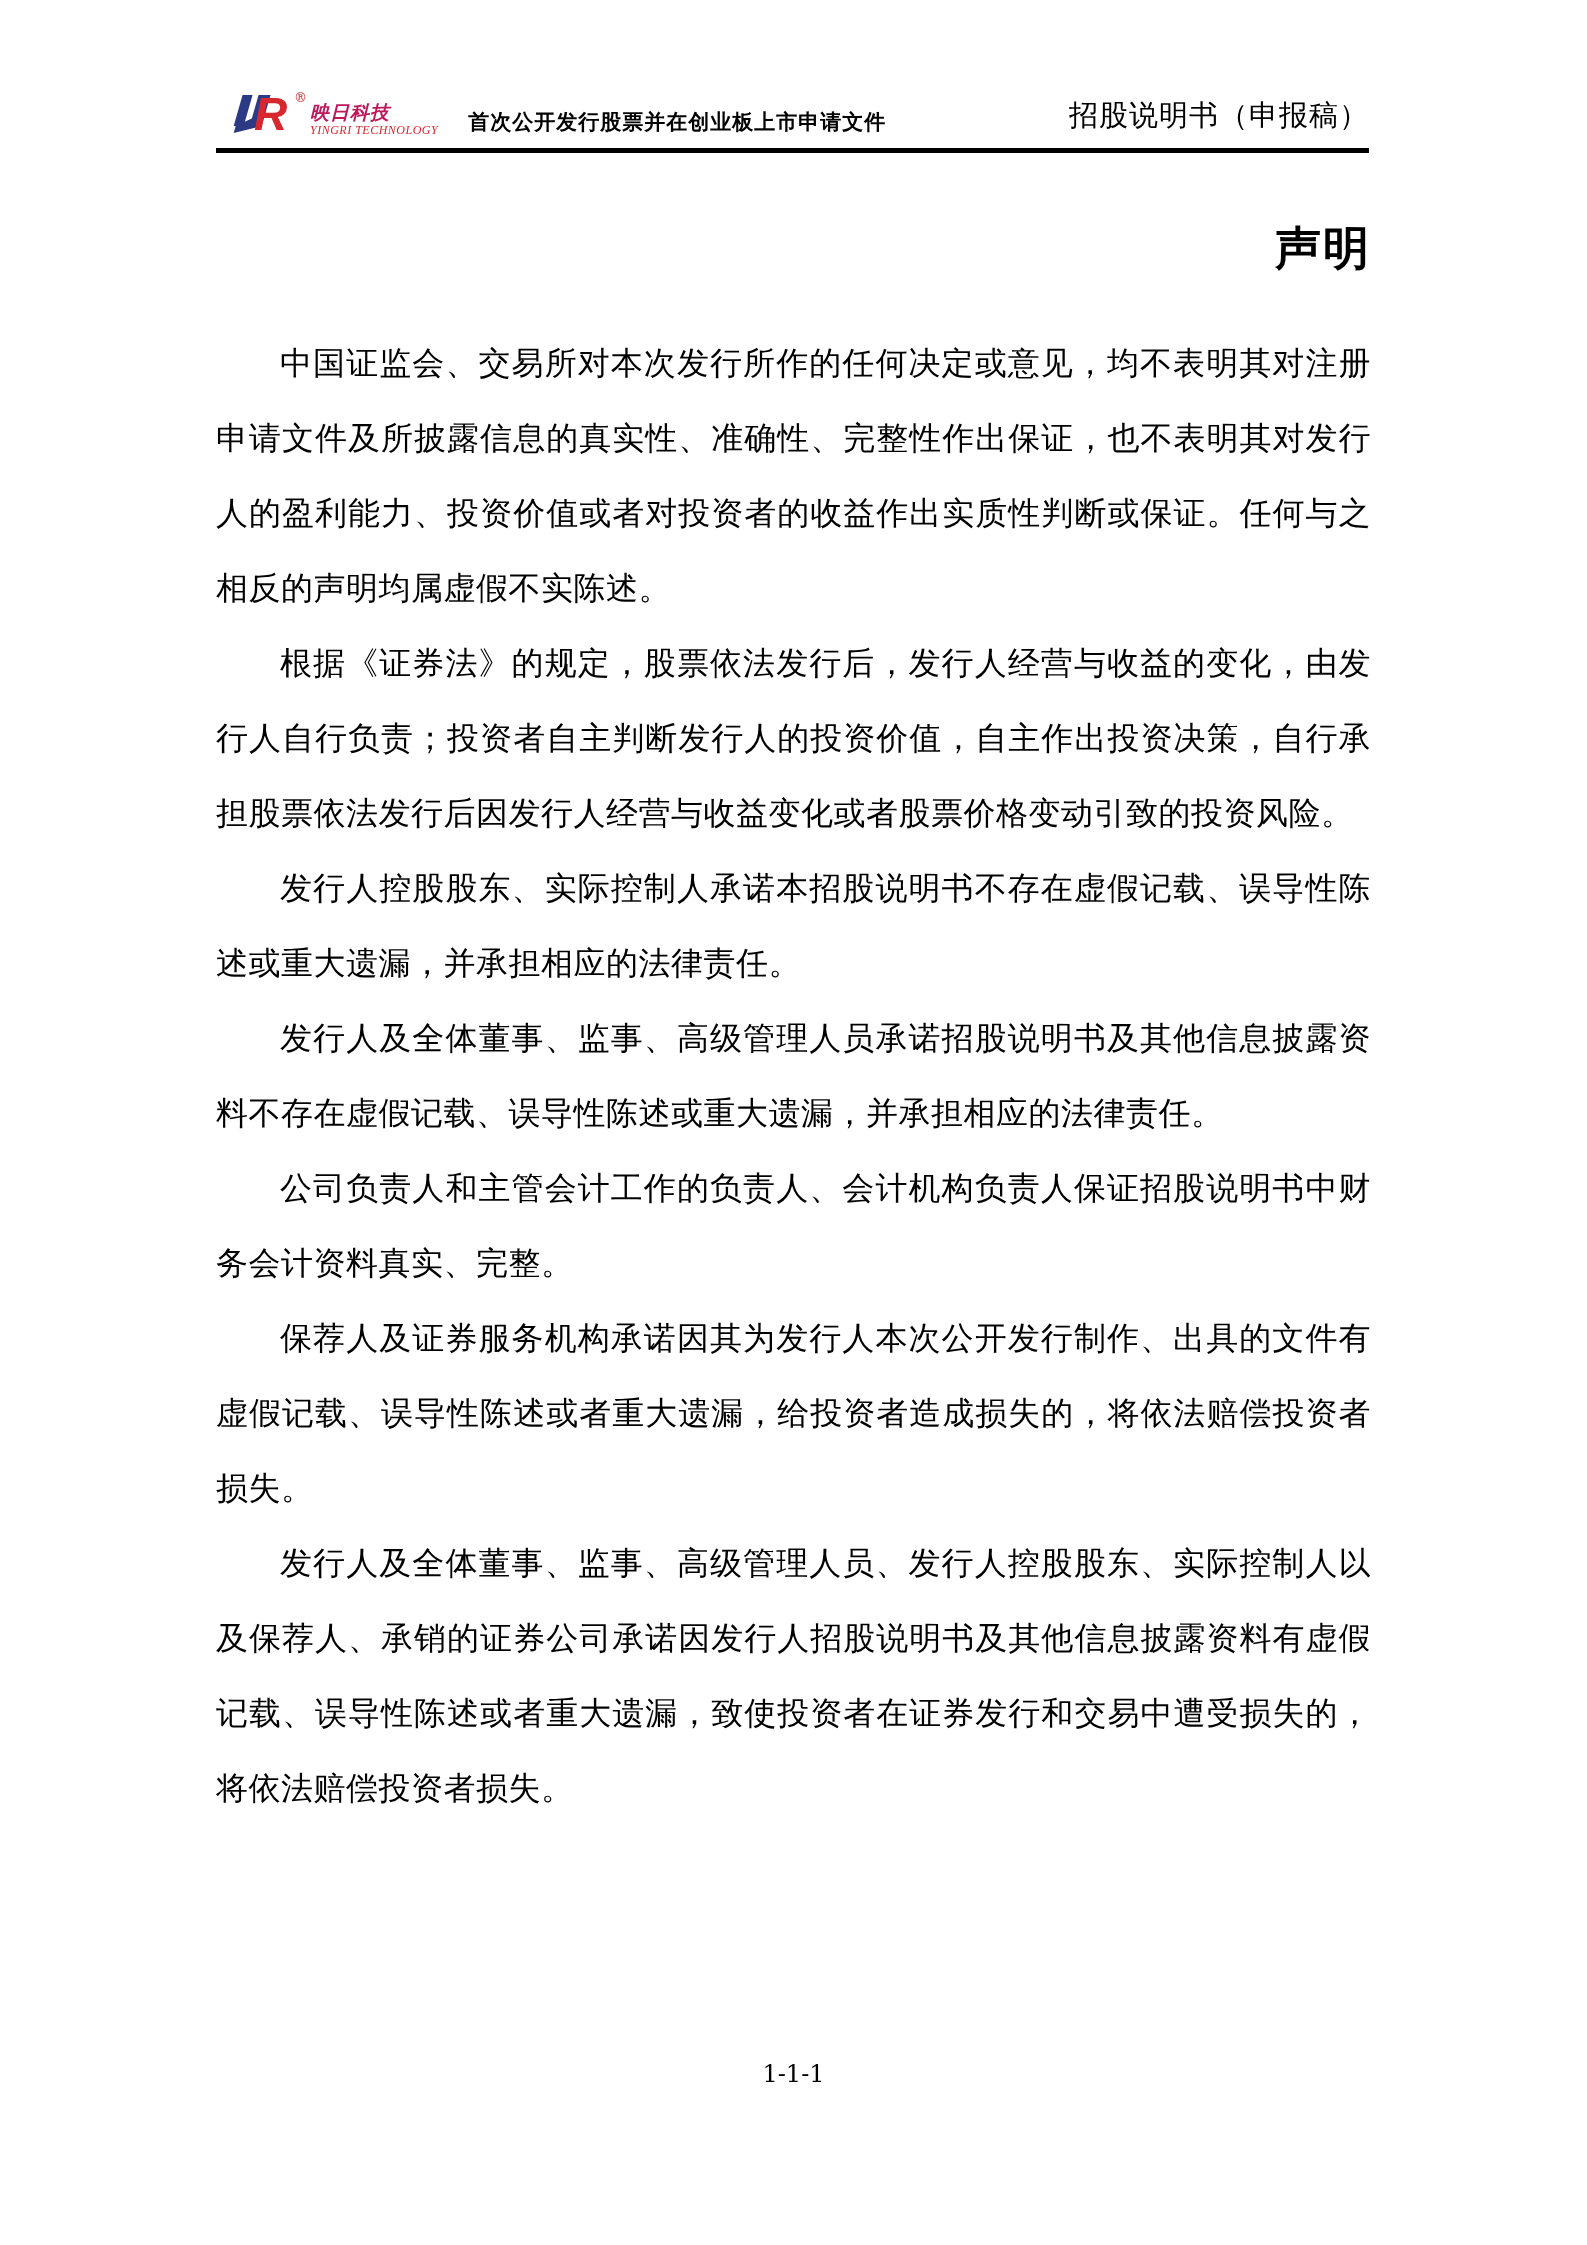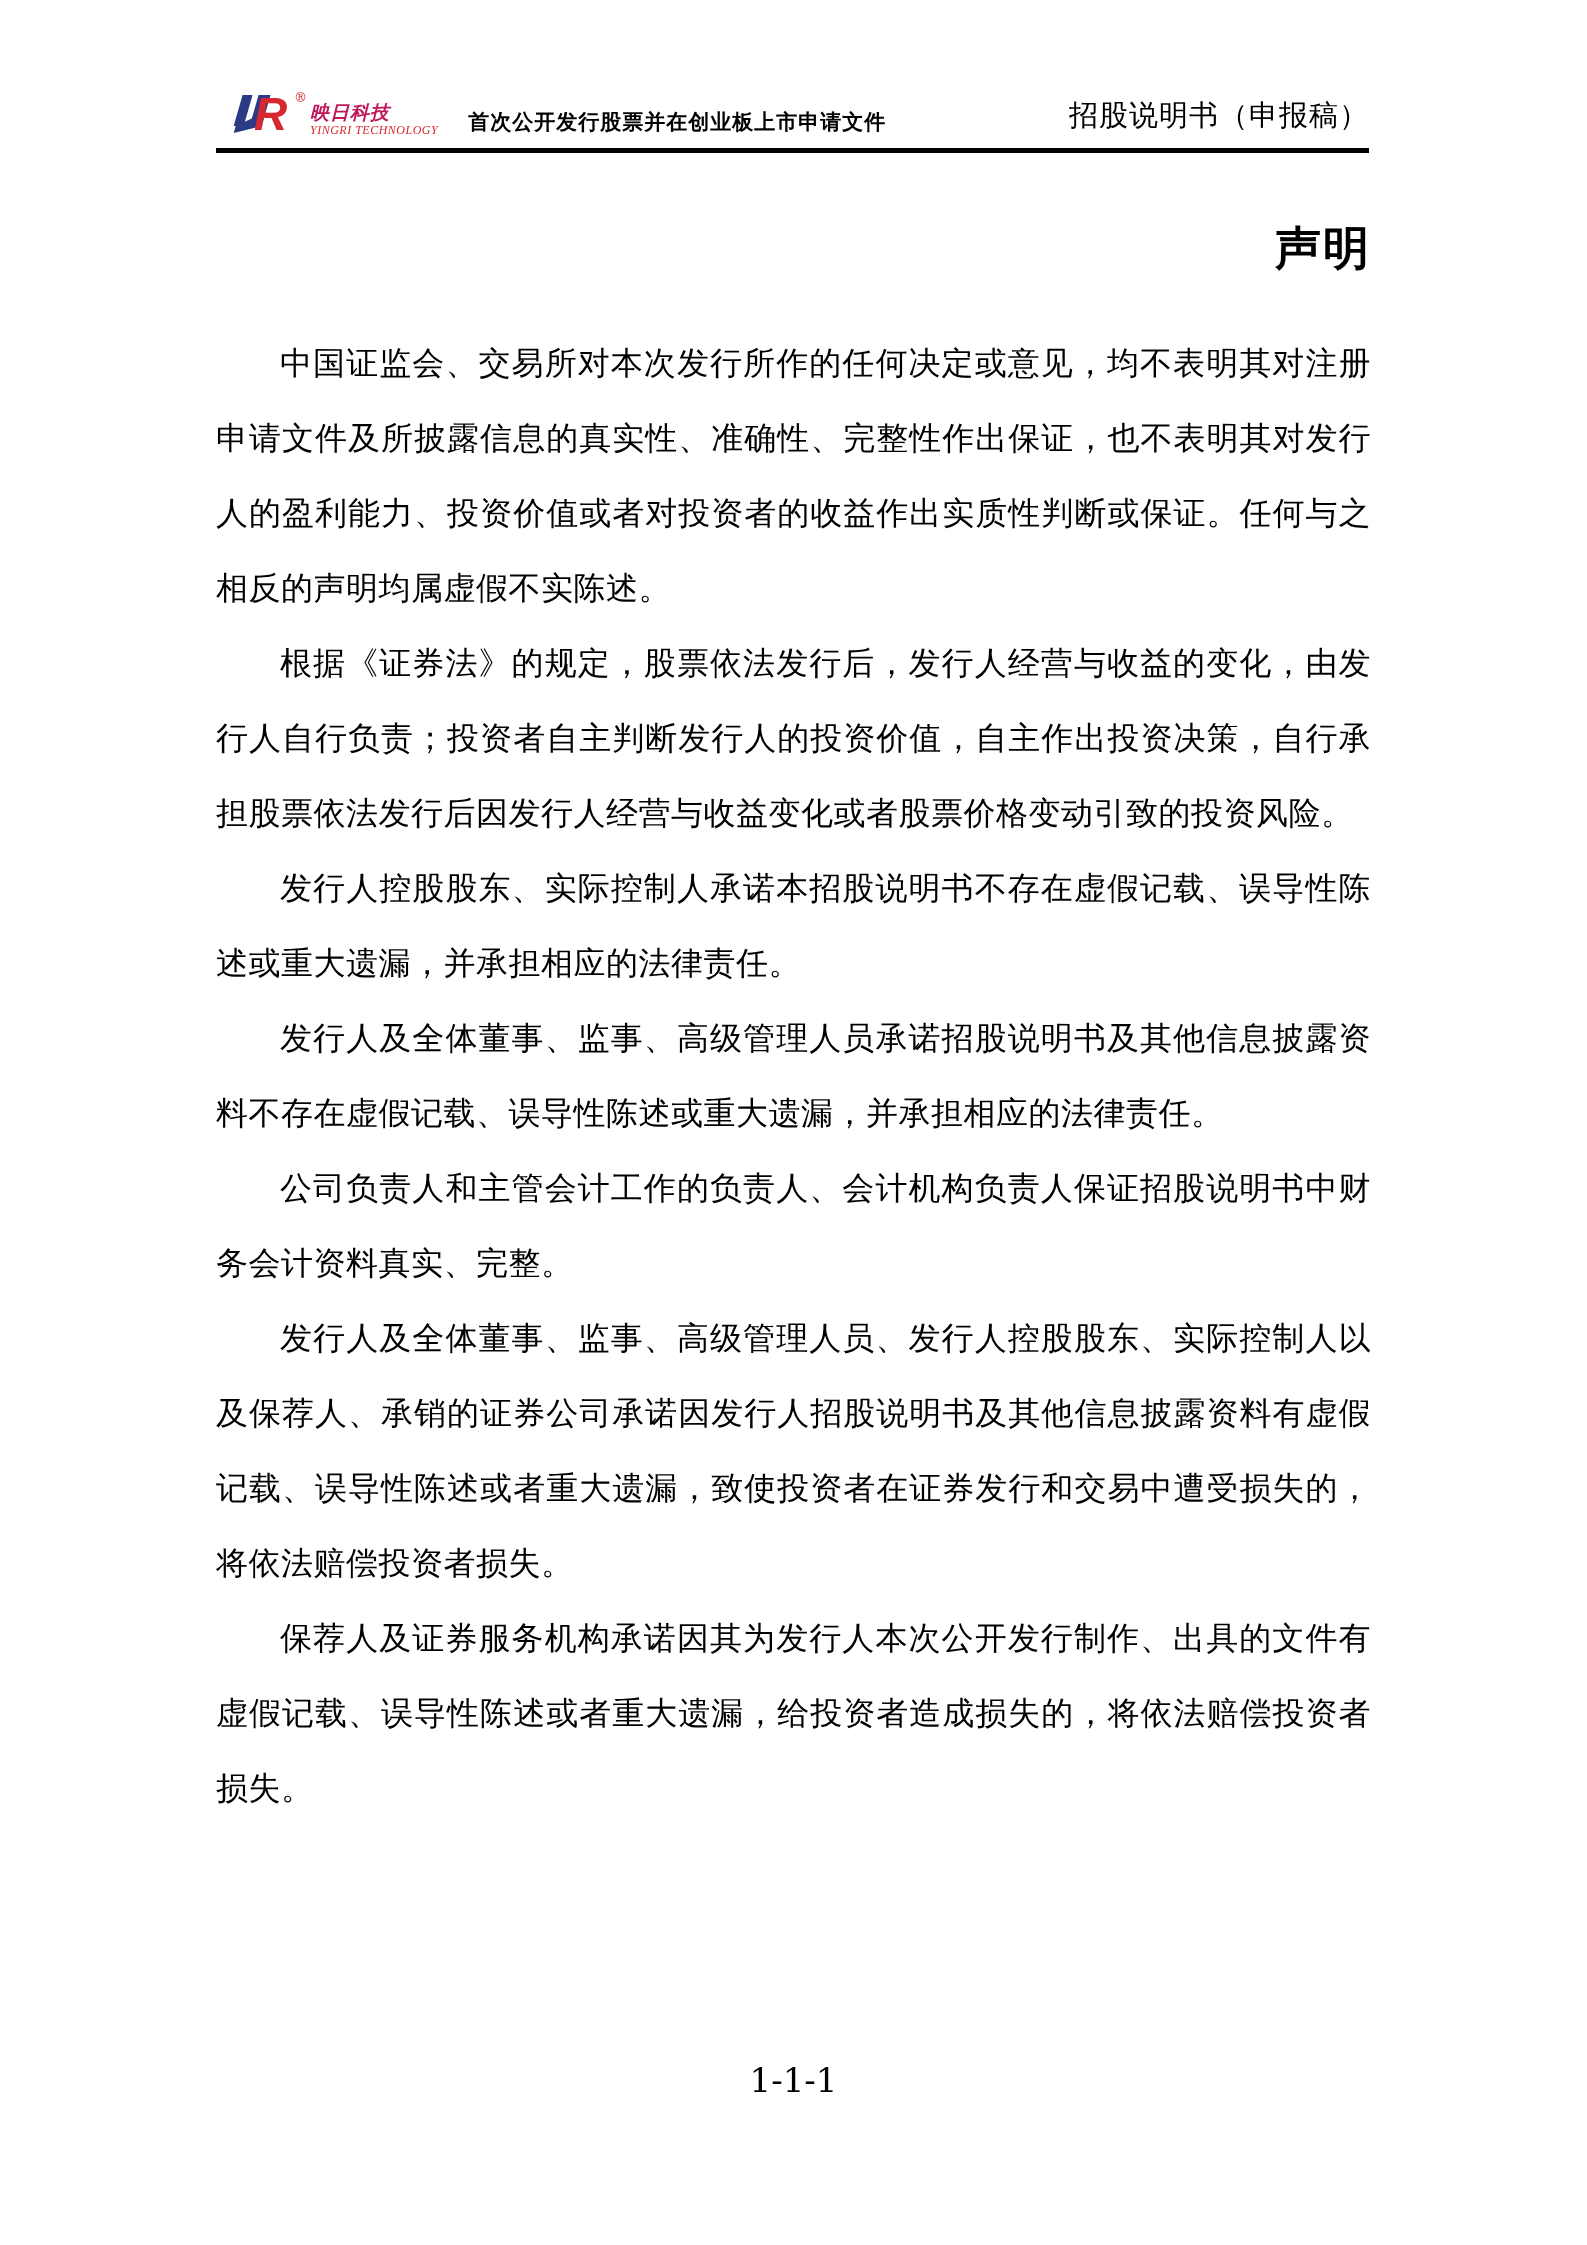--- a/index.html
+++ b/index.html
@@ -86,21 +86,21 @@
     letter-spacing: 0.5px;
   }
 
   
   .footer {
     position: absolute;
     top: 2060px;
     left: 0;
     width: 100%;
     text-align: center;
-    font-size: 34px;
+    font-size: 24px;
   }
 </style>
 </head>
 <body>
 
 <div class="page">
 
   <div class="header">
     <div class="logo">
       <svg width="92" height="50" viewBox="0 0 92 50">
@@ -121,19 +121,19 @@
     <div class="doc-name">招股说明书（申报稿）</div>
   </div>
 
   <div class="content">
     <h1 class="page-title">声明</h1>
     <p>中国证监会、交易所对本次发行所作的任何决定或意见，均不表明其对注册申请文件及所披露信息的真实性、准确性、完整性作出保证，也不表明其对发行人的盈利能力、投资价值或者对投资者的收益作出实质性判断或保证。任何与之相反的声明均属虚假不实陈述。</p>
     <p>根据《证券法》的规定，股票依法发行后，发行人经营与收益的变化，由发行人自行负责；投资者自主判断发行人的投资价值，自主作出投资决策，自行承担股票依法发行后因发行人经营与收益变化或者股票价格变动引致的投资风险。</p>
     <p>发行人控股股东、实际控制人承诺本招股说明书不存在虚假记载、误导性陈述或重大遗漏，并承担相应的法律责任。</p>
     <p>发行人及全体董事、监事、高级管理人员承诺招股说明书及其他信息披露资料不存在虚假记载、误导性陈述或重大遗漏，并承担相应的法律责任。</p>
     <p>公司负责人和主管会计工作的负责人、会计机构负责人保证招股说明书中财务会计资料真实、完整。</p>
+    <p>保荐人及证券服务机构承诺因其为发行人本次公开发行制作、出具的文件有虚假记载、误导性陈述或者重大遗漏，给投资者造成损失的，将依法赔偿投资者损失。</p>
     <p>发行人及全体董事、监事、高级管理人员、发行人控股股东、实际控制人以及保荐人、承销的证券公司承诺因发行人招股说明书及其他信息披露资料有虚假记载、误导性陈述或者重大遗漏，致使投资者在证券发行和交易中遭受损失的，将依法赔偿投资者损失。</p>
-    <p>保荐人及证券服务机构承诺因其为发行人本次公开发行制作、出具的文件有虚假记载、误导性陈述或者重大遗漏，给投资者造成损失的，将依法赔偿投资者损失。</p>
   </div>
 
   <div class="footer">1-1-1</div>
 
 </div>
 
 </body></html>

